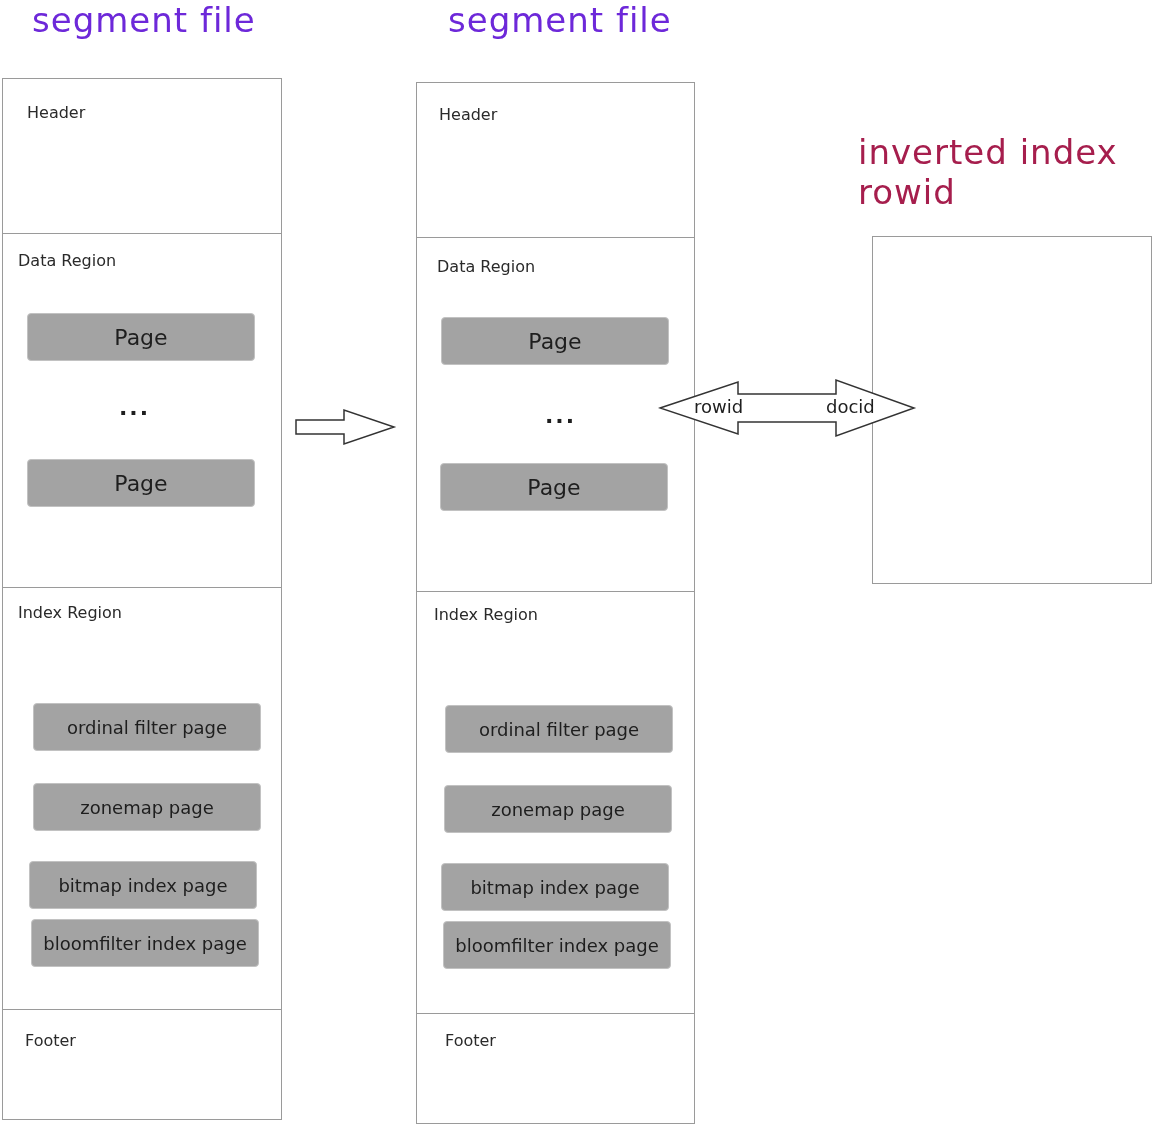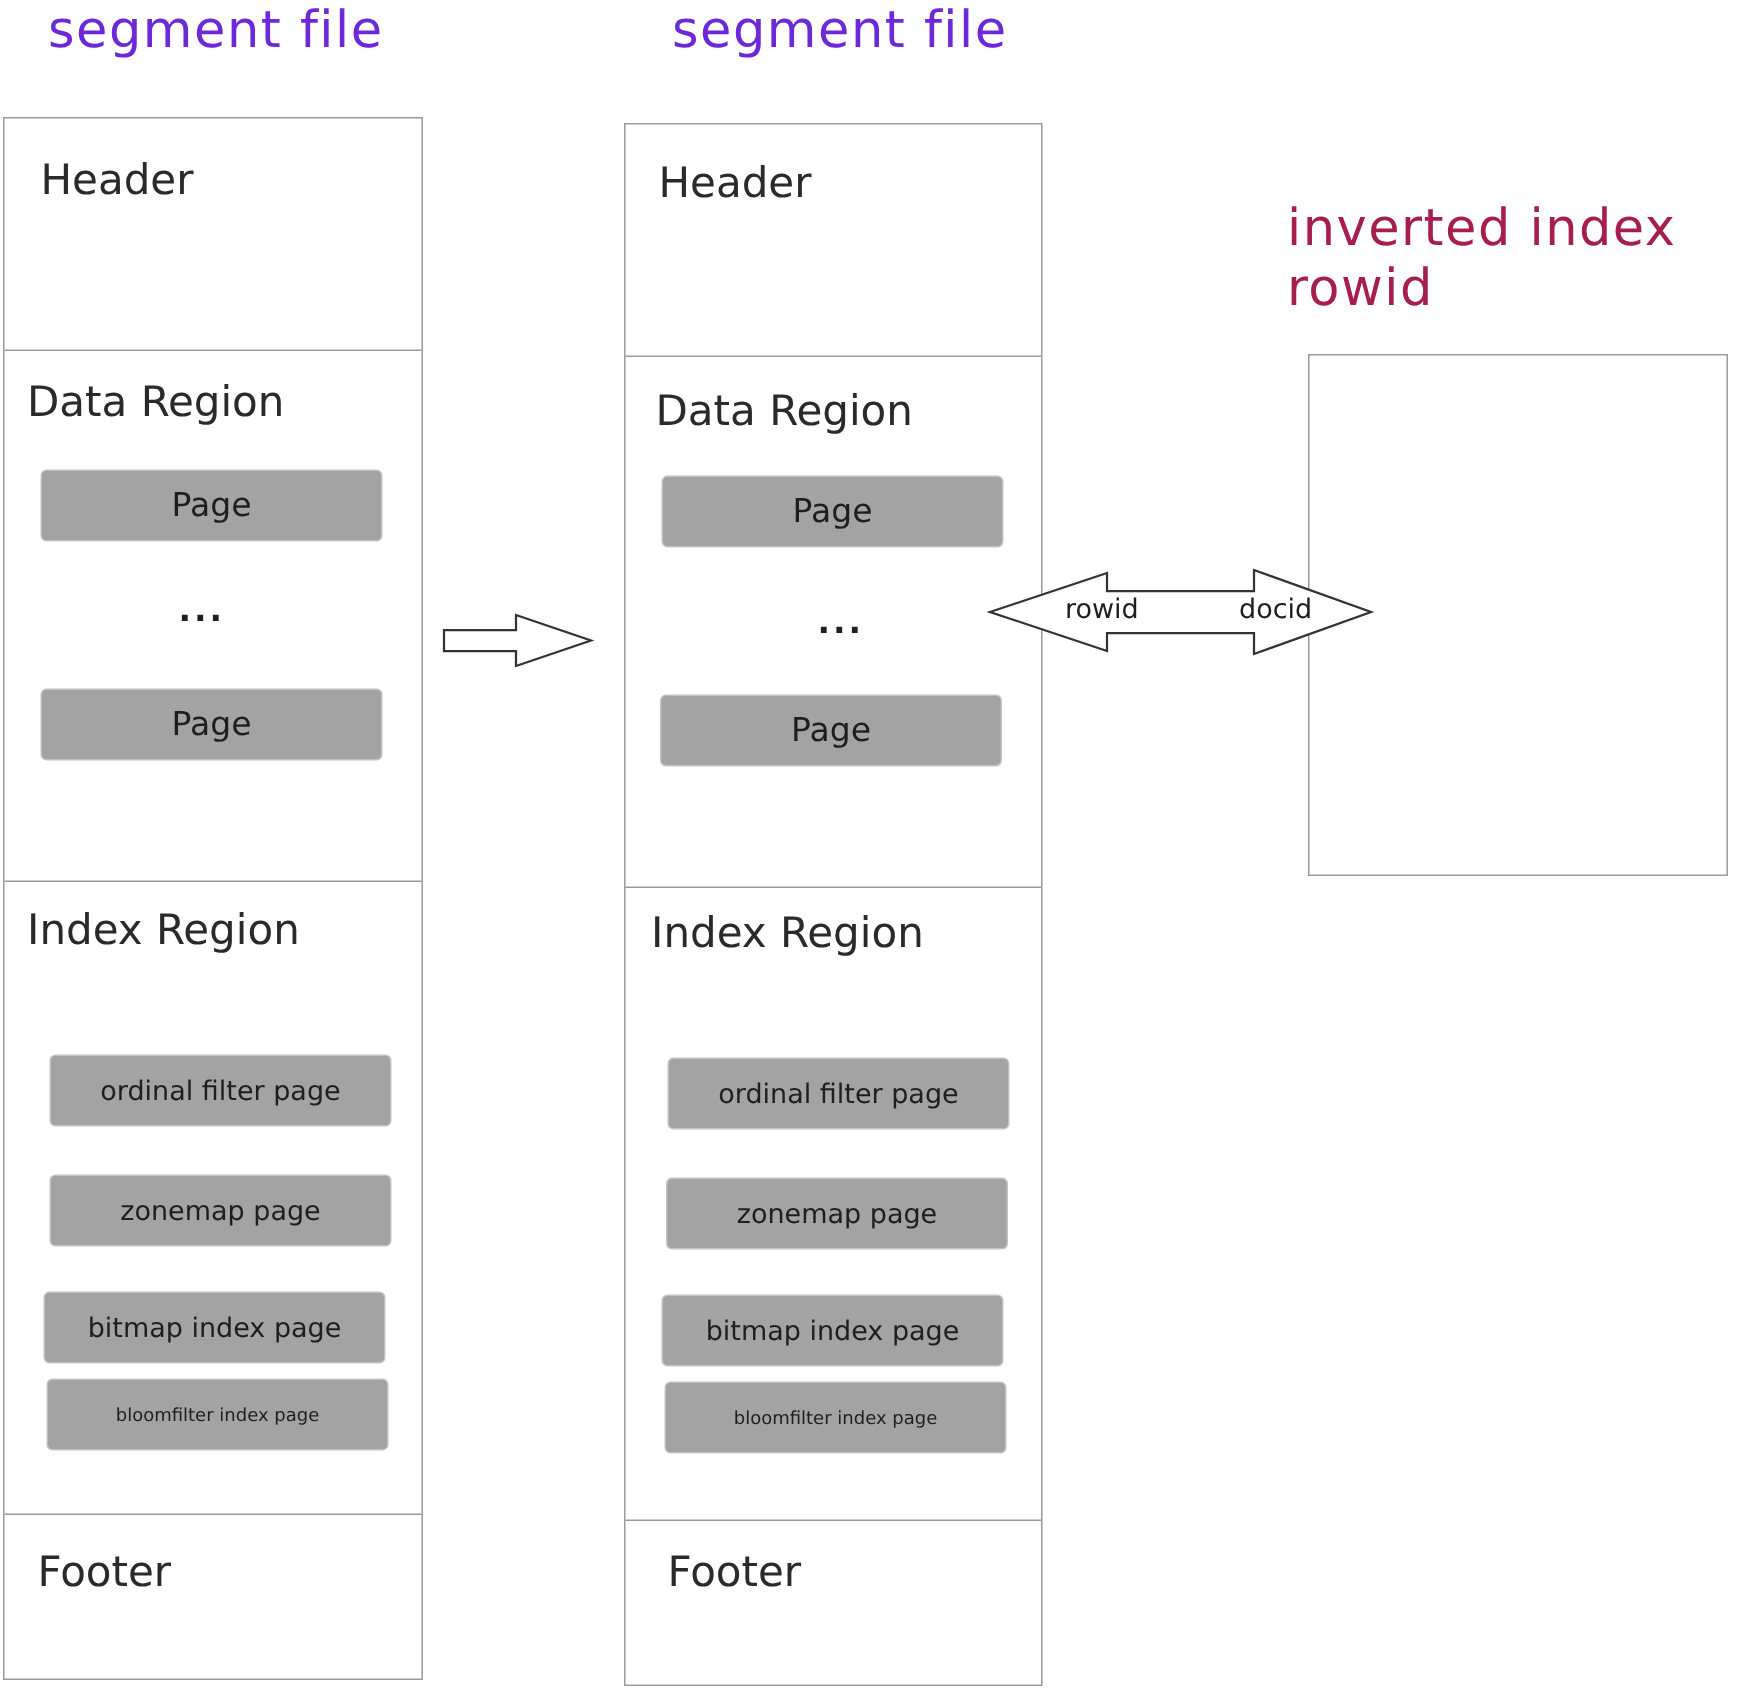--- a/index.html
+++ b/index.html
@@ -3,26 +3,26 @@
   <meta charset="utf-8">
   <style>
     html, body { margin:0; padding:0; background:#ffffff; }
     body { width:1174px; height:1126px; position:relative; overflow:hidden;
            font-family:"DejaVu Sans", sans-serif; color:#1e1e1e; }
     .abs { position:absolute; }
     .title { font-size:34px; letter-spacing:1px; color:#6d28d9; }
     .title.red { color:#a61e4d; }
     .seg { border:1.5px solid #9a9a9a; box-sizing:border-box; background:#fff; }
     .divider { position:absolute; left:0; right:0; height:0; border-top:1.5px solid #9a9a9a; }
-    .sec-label { font-size:28px; color:#2a2a2a; }
+    .sec-label { font-size:16px; color:#2a2a2a; }
     .pagebox { position:absolute; background:#a3a3a3; border:1.5px solid #c2c2c2; border-radius:4px;
                box-sizing:border-box; display:flex; align-items:center; justify-content:center;
                font-size:22px; color:#1e1e1e; }
     .pagebox.small { font-size:18px;margin-top:28px; }
-    .pagebox.xsmall { font-size:12px; }
+    .pagebox.xsmall { font-size:18px; }
     .dots { font-size:22px; font-weight:bold; letter-spacing:2px; }
     .arrow-label { font-size:18px; color:#1e1e1e; }
     .inv { border:1.5px solid #9a9a9a; box-sizing:border-box; background:#fff; }
   </style>
 </head>
 <body>
 
 <div class="abs title" style="left:32px; top:0px;">segment file</div>
 <div class="abs title" style="left:448px; top:0px;">segment file</div>
 <div class="abs title red" style="left:858px; top:132px;">inverted index rowid</div>
@@ -63,14 +63,14 @@
   <div class="pagebox xsmall" style="left:26px; top:838px; width:228px; height:48px;">bloomfilter index page</div>
   <div class="divider" style="top:930px;"></div>
   <div class="abs sec-label" style="left:28px; top:948px;">Footer</div>
 </div>
 
 <div class="abs inv" style="left:872px; top:236px; width:280px; height:348px;"></div>
 
 <svg class="abs" style="left:658px; top:376px;" width="260" height="64">
   <polygon points="2,32 80,6 80,18 178,18 178,4 256,32 178,60 178,46 80,46 80,58" fill="#fff" stroke="#333" stroke-width="1.5"></polygon>
 </svg>
-<div class="abs arrow-label" style="left:710px; top:396px;">rowid</div>
+<div class="abs arrow-label" style="left:694px; top:396px;">rowid</div>
 <div class="abs arrow-label" style="left:826px; top:396px;">docid</div>
 
 </body></html>

